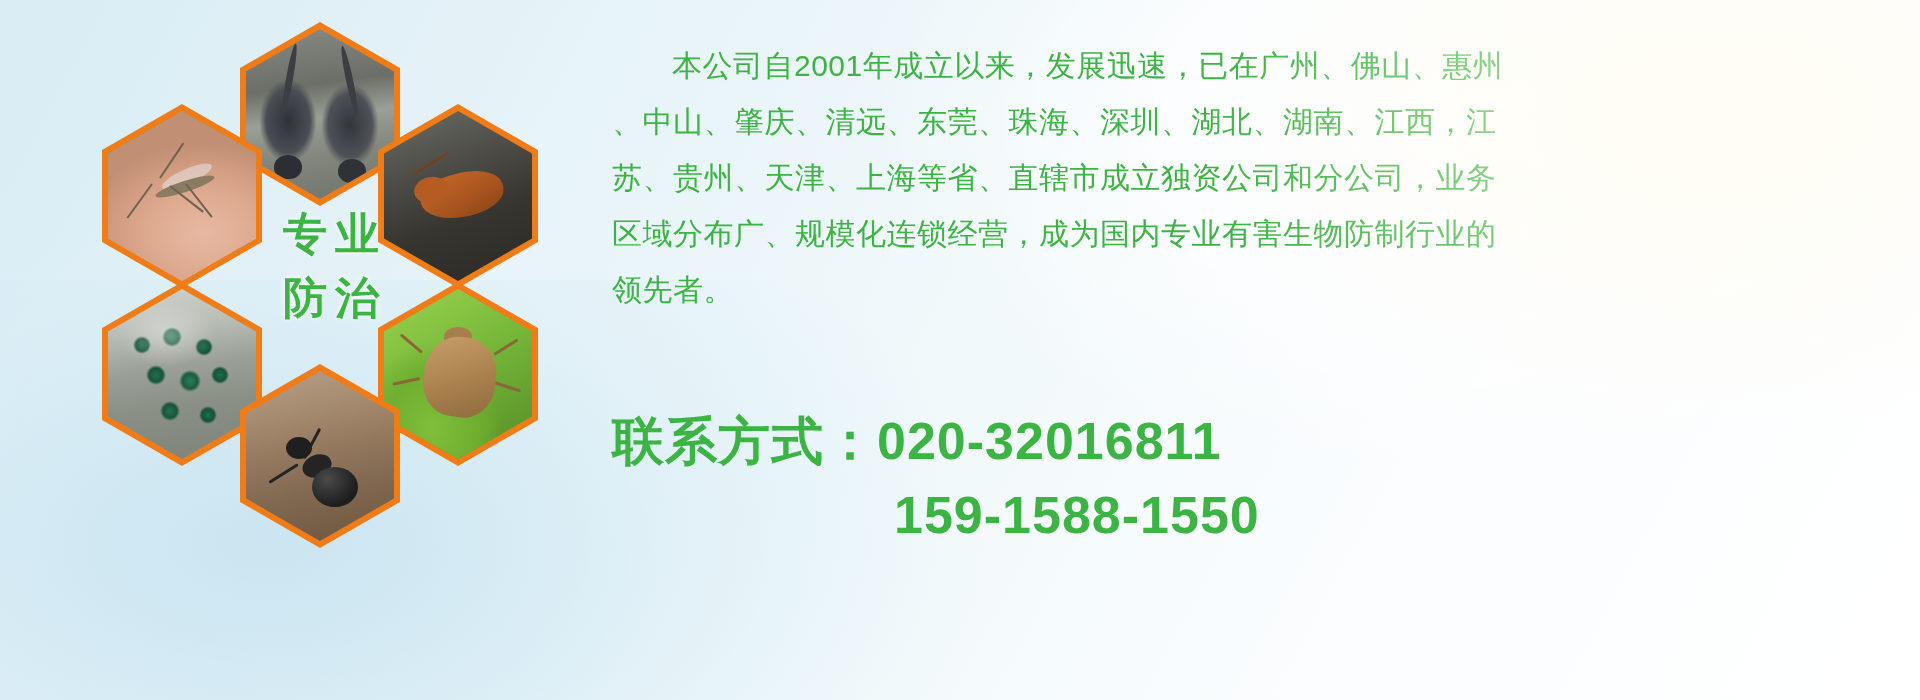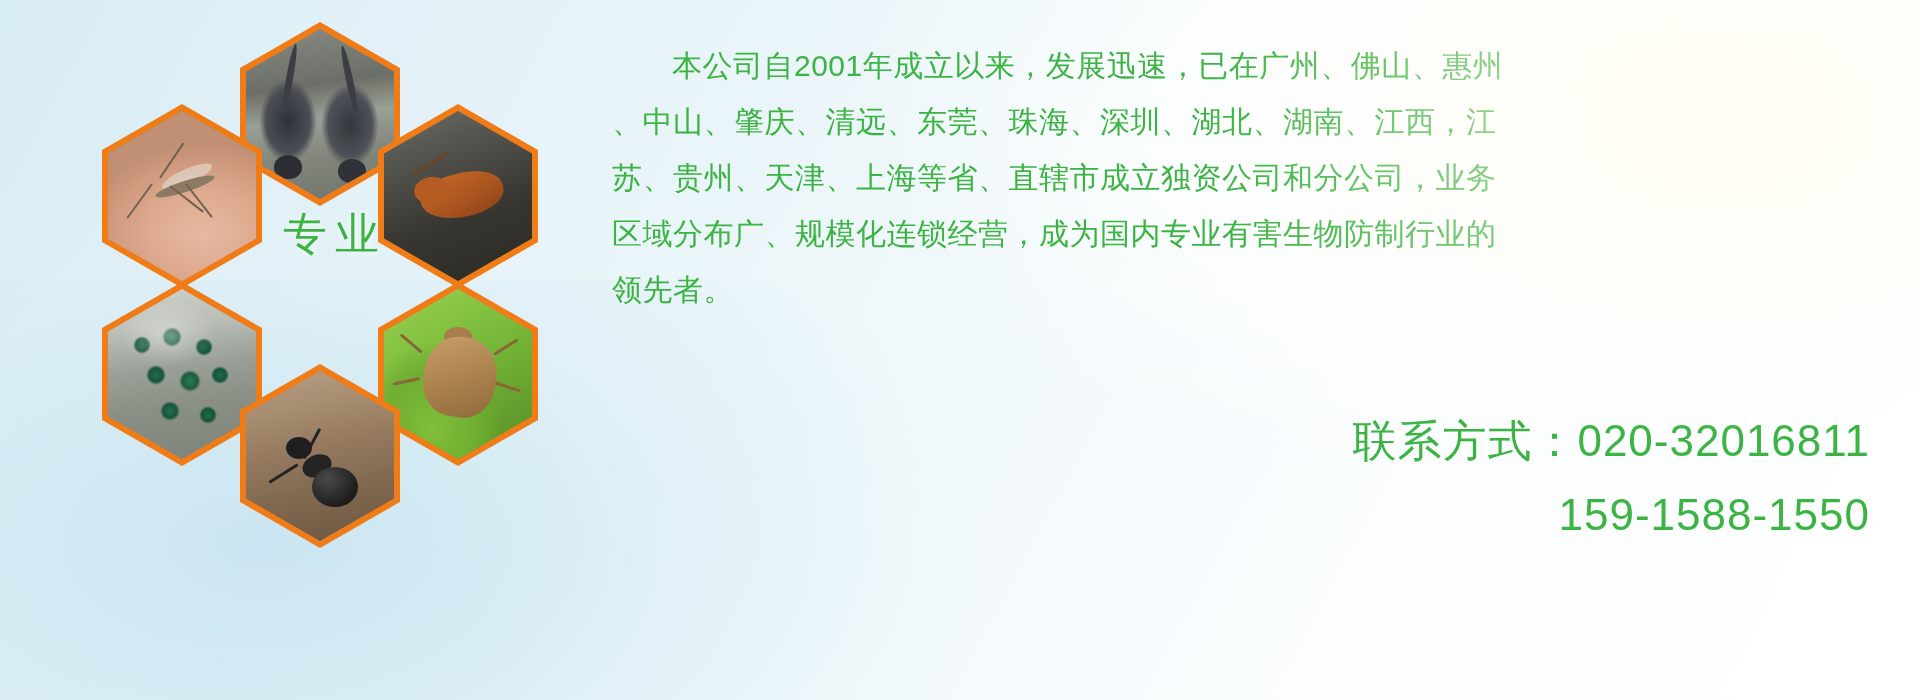--- a/index.html
+++ b/index.html
@@ -150,21 +150,21 @@
     position: absolute;
     left: 265px;
     top: 202px;
     width: 140px;
     text-align: center;
     z-index: 6;
     pointer-events: none;
   }
   #slogan .line {
     font-size: 44px;
-    font-weight: 400;
+    font-weight: 700;
     color: #3cb443;
     letter-spacing: 8px;
     line-height: 64px;
     text-shadow: 0 0 2px rgba(255,255,255,0.9), 0 0 6px rgba(255,255,255,0.7);
     white-space: nowrap;
     text-align: center;
   }
 
   
   #copy {
@@ -184,26 +184,25 @@
   #intro .p-line.first { text-indent: 60px; }
 
   #contact {
     position: absolute;
     left: 612px;
     top: 404px;
     width: 1258px;
   }
   #contact .c-line {
     color: #3cb443;
-    font-size: 44px;
+    font-size: 52px;
     line-height: 74px;
-    font-weight: 400;
+    font-weight: 700;
     letter-spacing: 1px;
     white-space: nowrap;
-    text-align: right;
   }
   #contact .c-line.second { text-indent: 282px; }
 </style>
 </head>
 <body>
 
 <div id="stage">
 
   <div id="hex-cluster">
 
@@ -274,20 +273,21 @@
           <span class="headb"></span>
           <span class="thorax"></span>
           <span class="gaster"></span>
         </div>
       </div>
     </div>
   </div>
 
   <div id="slogan">
     <div class="line">专业</div>
+    <div class="line">防治</div>
   </div>
 
   <div id="copy">
     <div id="intro">
       <div class="p-line first">本公司自2001年成立以来，发展迅速，已在广州、佛山、惠州</div>
       <div class="p-line">、中山、肇庆、清远、东莞、珠海、深圳、湖北、湖南、江西，江</div>
       <div class="p-line">苏、贵州、天津、上海等省、直辖市成立独资公司和分公司，业务</div>
       <div class="p-line">区域分布广、规模化连锁经营，成为国内专业有害生物防制行业的</div>
       <div class="p-line">领先者。</div>
     </div>

